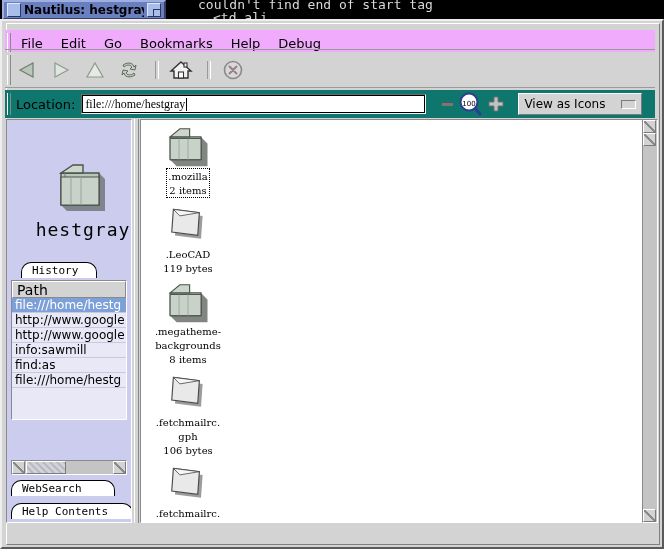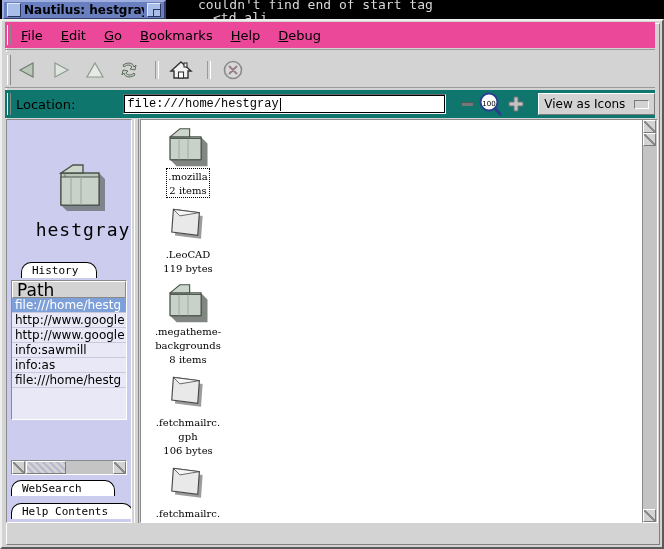--- a/index.html
+++ b/index.html
@@ -120,25 +120,25 @@
     position: absolute;
     left: 2px; top: 3px; bottom: 3px;
     width: 2px;
     border-left: 1px solid #ffffff;
     border-right: 1px solid #8a8a8a;
   }
 
   
   .menubar {
     position: absolute;
-    left: 5px; top: 22px;
+    left: 5px; top: 30px;
     width: 650px; height: 26px;
     display: flex;
     align-items: center;
-    background: #ec4899;
+    background: #f0abfc;
   }
   .menuitem {
     font-family: "DejaVu Sans", sans-serif;
     font-size: 13px;
     color: #000000;
     padding: 2px 9px;
     cursor: default;
     white-space: nowrap;
   }
   .menuitem .u { text-decoration: underline; }
@@ -199,26 +199,25 @@
     border-top: 1px solid #6a6a6a;
     border-left: 1px solid #6a6a6a;
     border-right: 1px solid #f3f3f3;
     border-bottom: 1px solid #f3f3f3;
     outline: 1px solid #000000;
     outline-offset: -2px;
     box-sizing: border-box;
     display: flex;
     align-items: center;
     padding-left: 3px;
-    font-family: Liberation Mono, monospace;
+    font-family: Liberation Serif, serif;
     font-size: 12px;
     color: #000000;
     position: relative;
     overflow: hidden;
-    margin-left: 42px;
   }
   .caret {
     display: inline-block;
     width: 1px; height: 13px;
     background: #000000;
     margin-left: 1px;
   }
 
   .zoomctl {
     display: flex;
@@ -343,21 +342,21 @@
     background: #d3d3d3;
     border-top: 1px solid #ffffff;
     border-left: 1px solid #ffffff;
     border-right: 1px solid #8a8a8a;
     border-bottom: 1px solid #8a8a8a;
     box-sizing: border-box;
     display: flex;
     align-items: center;
     padding-left: 4px;
     font-family: "DejaVu Sans", sans-serif;
-    font-size: 17px;
+    font-size: 14px;
     color: #000000;
   }
   .hl-row {
     height: 15px;
     line-height: 15px;
     padding-left: 3px;
     font-family: "DejaVu Sans", sans-serif;
     font-size: 12px;
     color: #000000;
     white-space: nowrap;
@@ -657,21 +656,21 @@
         </div>
 
         <div class="sb-tab" id="tab-history">History</div>
 
         <div class="histlist">
           <div class="hl-head">Path</div>
           <div class="hl-row sel">file:///home/hestg</div>
           <div class="hl-row">http://www.google</div>
           <div class="hl-row">http://www.google</div>
           <div class="hl-row">info:sawmill</div>
-          <div class="hl-row">info:as</div>
+          <div class="hl-row">find:as</div>
           <div class="hl-row">file:///home/hestg</div>
         </div>
 
         <div class="hscroll">
           <div class="sb-arrow"></div>
           <div class="sb-thumb" style="width:40px;"></div>
           <div class="sb-track"></div>
           <div class="sb-arrow"></div>
         </div>
 

